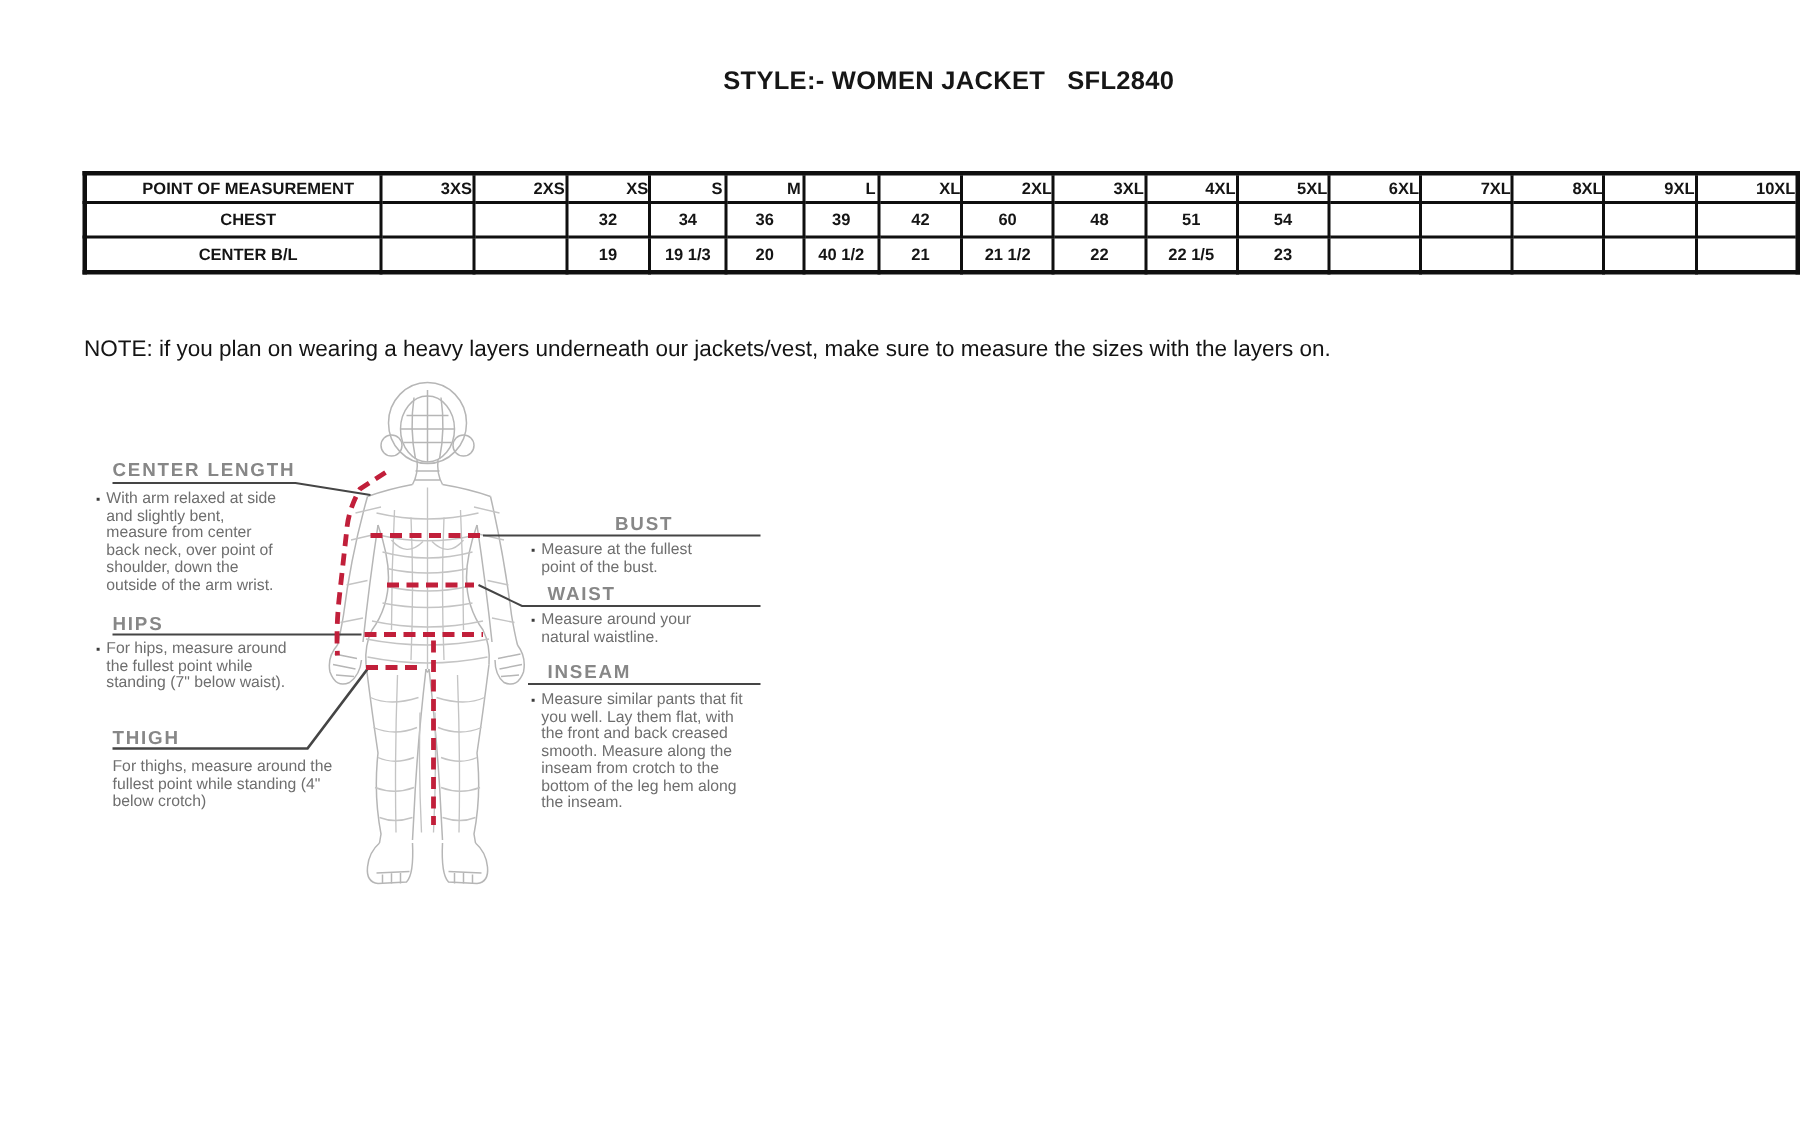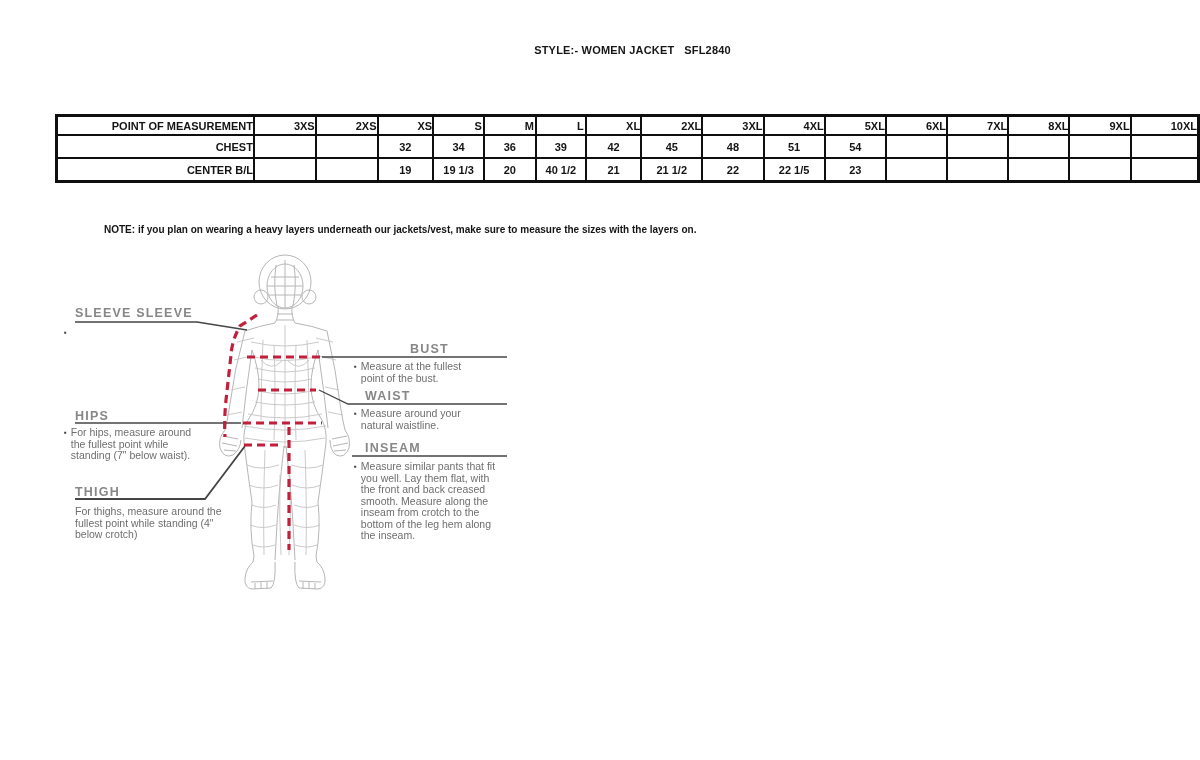--- a/index.html
+++ b/index.html
@@ -2,35 +2,35 @@
 <html><head>
 <meta charset="utf-8">
 <style>
   html,body{margin:0;padding:0;}
   body{
     width:1200px;height:760px;background:#ffffff;position:relative;
     font-family:"Liberation Sans", sans-serif;color:#111;overflow:hidden;
   }
   .title{
     position:absolute;top:44px;left:65px;right:0;text-align:center;
-    font-size:11px;font-weight:bold;letter-spacing:.2px;color:#161616;white-space:pre;
+    font-size:17px;font-weight:bold;letter-spacing:.2px;color:#161616;white-space:pre;
   }
   table.size{
     position:absolute;left:55px;top:114px;border-collapse:collapse;
     table-layout:fixed;border:3px solid #0f0f0f;
   }
   table.size th, table.size td{
     border:2px solid #0f0f0f;font-size:11px;font-weight:bold;color:#141414;
     text-align:center;vertical-align:middle;padding:0;overflow:hidden;white-space:nowrap;
   }
   table.size thead th{height:17px;padding-left:39px;}
   table.size tbody th, table.size tbody td{height:21px;}
-  table.size th.pom, table.size th.rowlabel{text-align:right;padding-left:20px;}
+  table.size th.pom, table.size th.rowlabel{text-align:center;padding-left:20px;}
   .note{
-    position:absolute;left:56px;top:224px;font-size:10px;font-weight:bold;color:#141414;margin-left:48px;
+    position:absolute;left:56px;top:224px;font-size:15px;font-weight:normal;color:#141414;
   }
   .diagram{position:absolute;left:55px;top:250px;width:470px;height:355px;}
   .diagram svg{position:absolute;left:0;top:0;}
   .mhead{
     position:absolute;font-size:12.5px;font-weight:bold;letter-spacing:1.2px;
     color:#878787;white-space:nowrap;
   }
   .mbody{
     position:absolute;font-size:10.5px;line-height:11.5px;color:#6e6e6e;display:flex;gap:4px;
   }
@@ -85,21 +85,21 @@
   <tbody>
       <tr>
         <th class="rowlabel">CHEST</th>
         <td></td>
         <td></td>
         <td>32</td>
         <td>34</td>
         <td>36</td>
         <td>39</td>
         <td>42</td>
-        <td>45</td>
+        <td>60</td>
         <td>48</td>
         <td>51</td>
         <td>54</td>
         <td></td>
         <td></td>
         <td></td>
         <td></td>
         <td></td>
       </tr>
       <tr>
@@ -171,23 +171,24 @@
     <g stroke="#c11f3a" fill="none" stroke-width="3.2" stroke-dasharray="8,5">
       <path class="dash" d="M202,65 L185,76 Q177,90 176,105 L171,150 Q169,170 170,187" stroke="#c11f3a"></path>
       <path class="dash" d="M192,107 H267" stroke="#c11f3a"></path>
       <path class="dash" d="M203,140 H261" stroke="#c11f3a"></path>
       <path class="dash" d="M188,173 H267" stroke="#c11f3a"></path>
       <path class="dash" d="M189,195 H228" stroke="#c11f3a"></path>
       <path class="dash" d="M234,177 V300" stroke="#c11f3a"></path>
     </g>
   </svg>
 
-  <div class="mhead" style="left: 20px; top: 56px; color: rgb(135, 135, 135);">SLEEVE SLEEVE</div>
+  <div class="mhead" style="left: 20px; top: 56px; color: rgb(135, 135, 135);">CENTER LENGTH</div>
   <div class="mbody" style="left:9px;top:77px;width:134px">
     <span class="bullet">▪</span>
+    <span style="width:120px">With arm relaxed at side and slightly bent, measure from center back neck, over point of shoulder, down the outside of the arm wrist.</span>
   </div>
 
   <div class="mhead" style="left: 20px; top: 159px; color: rgb(135, 135, 135); text-align: right;">HIPS</div>
   <div class="mbody" style="left:9px;top:177px;width:146px">
     <span class="bullet">▪</span>
     <span style="width:132px">For hips, measure around the fullest point while standing (7" below waist).</span>
   </div>
 
   <div class="mhead" style="left: 20px; top: 235px; color: rgb(135, 135, 135);">THIGH</div>
   <div class="mbody" style="left:20px;top:256px;width:152px">

